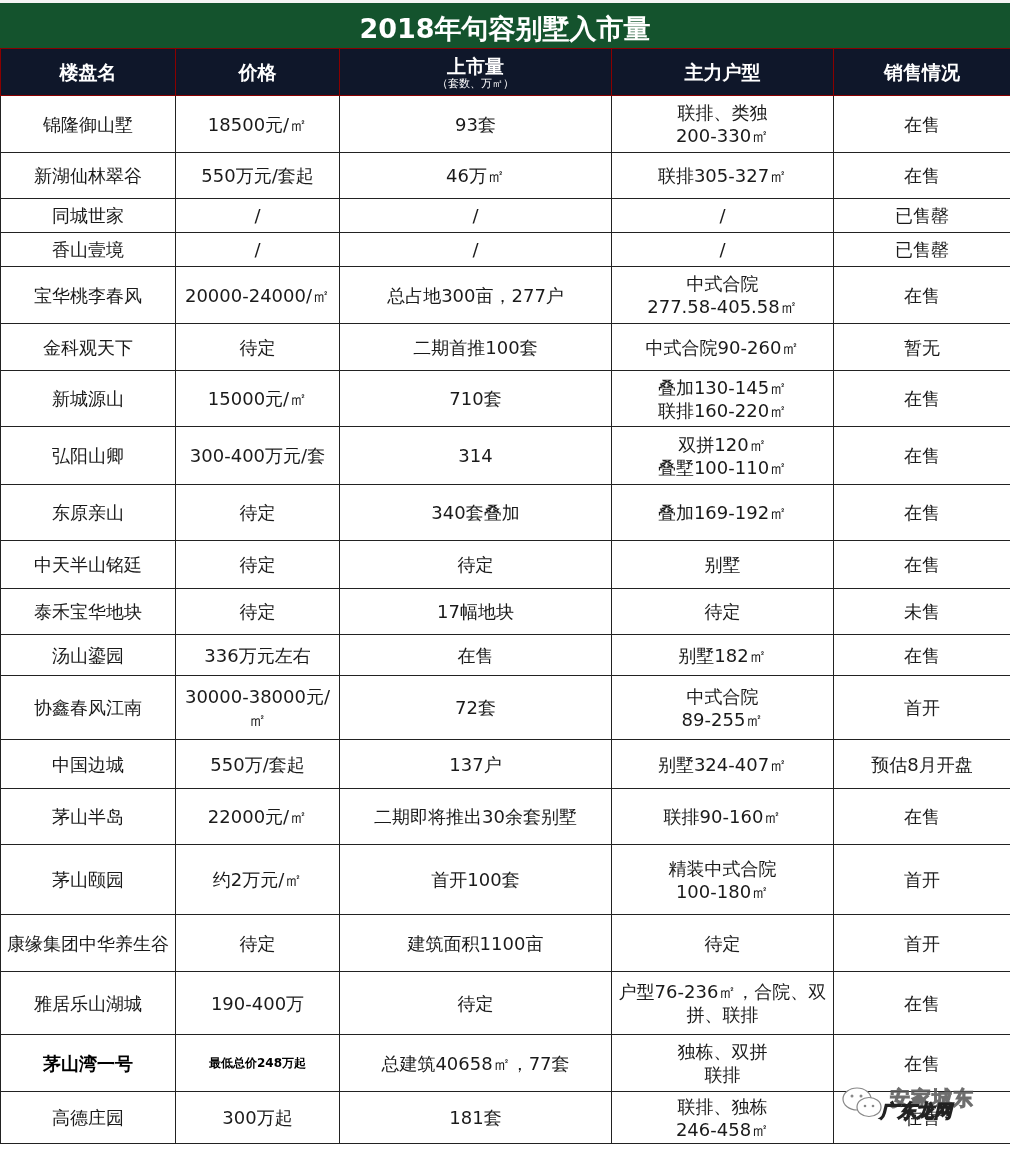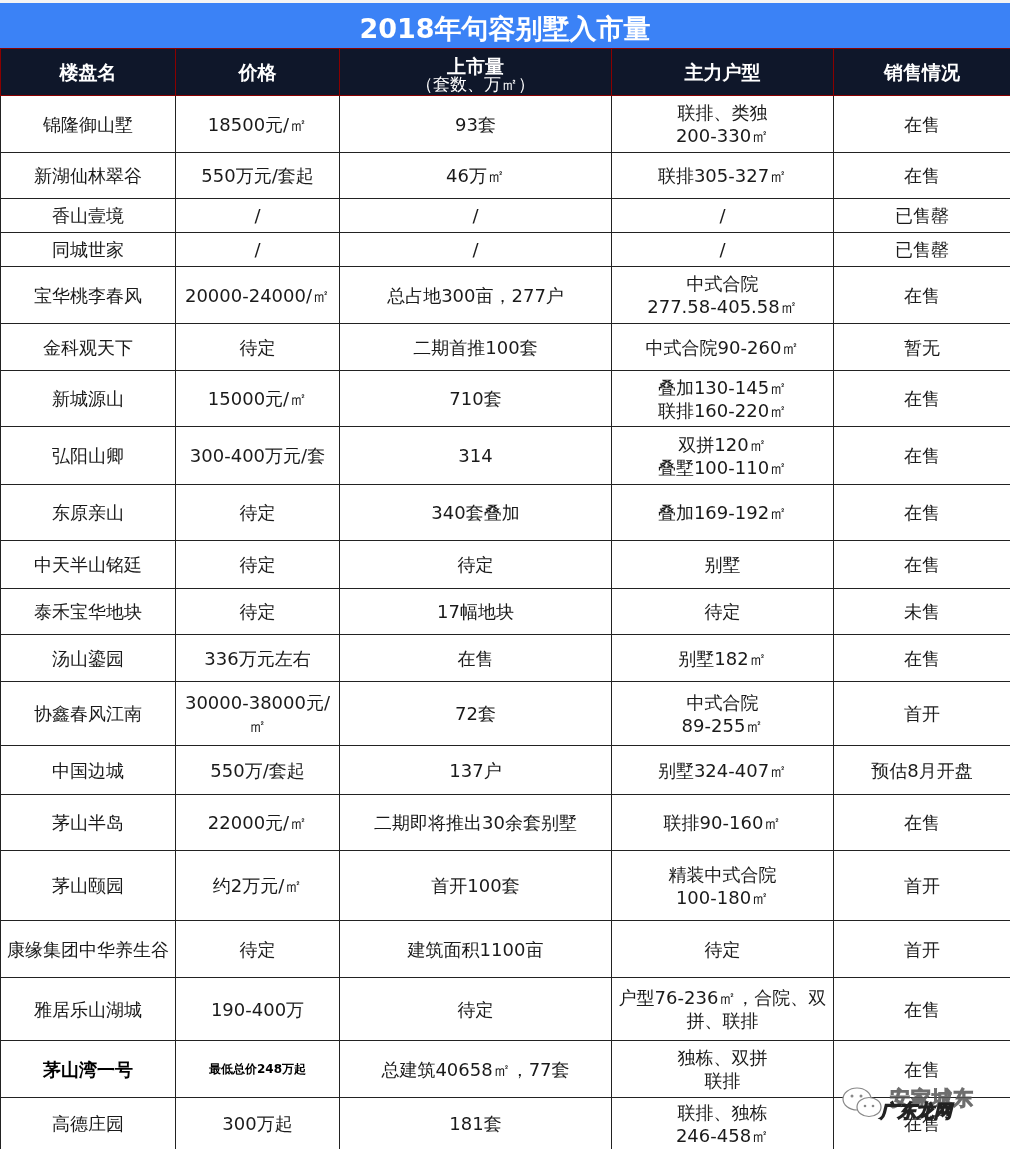--- a/index.html
+++ b/index.html
@@ -1,29 +1,29 @@
 <!DOCTYPE html>
 <html><head>
 <meta charset="utf-8">
 <style>
   html, body { margin: 0; padding: 0; background: #ffffff; }
   body { width: 1010px; height: 1149px; overflow: hidden; position: relative;
          font-family: "DejaVu Sans", "Liberation Sans", sans-serif; }
   .topstrip { position: absolute; left: 0; top: 0; width: 1010px; height: 3px; background: #f4f4f4; }
   .title-bar { position: absolute; left: 0; top: 3px; width: 1010px; height: 52px;
-               background: #3b82f6; color: #ffffff; font-weight: bold; font-size: 27px;
+               background: #14532d; color: #ffffff; font-weight: bold; font-size: 27px;
                display: flex; align-items: center; justify-content: center; letter-spacing: 0px;
                box-sizing: border-box; border-bottom: 1px solid #b50000; }
   table.grid { position: absolute; left: 0; top: 48px; border-collapse: collapse;
                table-layout: fixed; width: 1010px; }
   table.grid th, table.grid td { border: 1.5px solid #222222; text-align: center; vertical-align: middle;
                padding: 0 4px; box-sizing: border-box; }
   table.grid th { background: #0f172a; color: #ffffff; font-size: 19px; font-weight: bold;
                   border-color: #8a0000; height: 47px; }
-  table.grid th .sub { display: block; font-size: 17px; font-weight: normal; line-height: 12px; margin-top: 1px; }
+  table.grid th .sub { display: block; font-size: 11px; font-weight: normal; line-height: 12px; margin-top: 1px; }
   table.grid th .main { display: block; line-height: 22px; }
   table.grid td { font-size: 18px; color: #1a1a1a; line-height: 23px; }
   table.grid td.bold { font-weight: bold; color: #000; border-radius: 12px; }
   table.grid td.small { font-size: 12px; }
   .line { display: block; }
   .watermark { position: absolute; left: 840px; top: 1083px; width: 170px; height: 60px; pointer-events: none; }
   .wm-icon { position: absolute; left: 0; top: 2px; width: 46px; height: 36px; }
   .wm-top { position: absolute; left: 50px; top: 2px; font-size: 20px; color: #ffffff;
             -webkit-text-stroke: 1px #555; font-weight: bold; letter-spacing: 1px; opacity: 0.85; }
   .wm-bottom { position: absolute; left: 40px; top: 16px; font-size: 18px; color: #ffffff;
@@ -85,34 +85,34 @@
         </td>
         <td>
           <span class="line">46万㎡</span>
         </td>
         <td>
           <span class="line">联排305-327㎡</span>
         </td>
         <td>在售</td>
       </tr>
       <tr style="height: 34px;">
+        <td>同城世家</td>
+        <td>
+          <span class="line">/</span>
+        </td>
+        <td>
+          <span class="line">/</span>
+        </td>
+        <td>
+          <span class="line">/</span>
+        </td>
+        <td>已售罄</td>
+      </tr>
+      <tr style="height: 34px;">
         <td>香山壹境</td>
-        <td>
-          <span class="line">/</span>
-        </td>
-        <td>
-          <span class="line">/</span>
-        </td>
-        <td>
-          <span class="line">/</span>
-        </td>
-        <td>已售罄</td>
-      </tr>
-      <tr style="height: 34px;">
-        <td>同城世家</td>
         <td>
           <span class="line">/</span>
         </td>
         <td>
           <span class="line">/</span>
         </td>
         <td>
           <span class="line">/</span>
         </td>
         <td>已售罄</td>
@@ -204,21 +204,21 @@
           <span class="line">待定</span>
         </td>
         <td>
           <span class="line">17幅地块</span>
         </td>
         <td>
           <span class="line">待定</span>
         </td>
         <td>未售</td>
       </tr>
-      <tr style="height: 47px; padding-left: 16px;">
+      <tr style="height: 41px; padding-left: 16px;">
         <td>汤山鎏园</td>
         <td>
           <span class="line">336万元左右</span>
         </td>
         <td>
           <span class="line">在售</span>
         </td>
         <td>
           <span class="line">别墅182㎡</span>
         </td>

